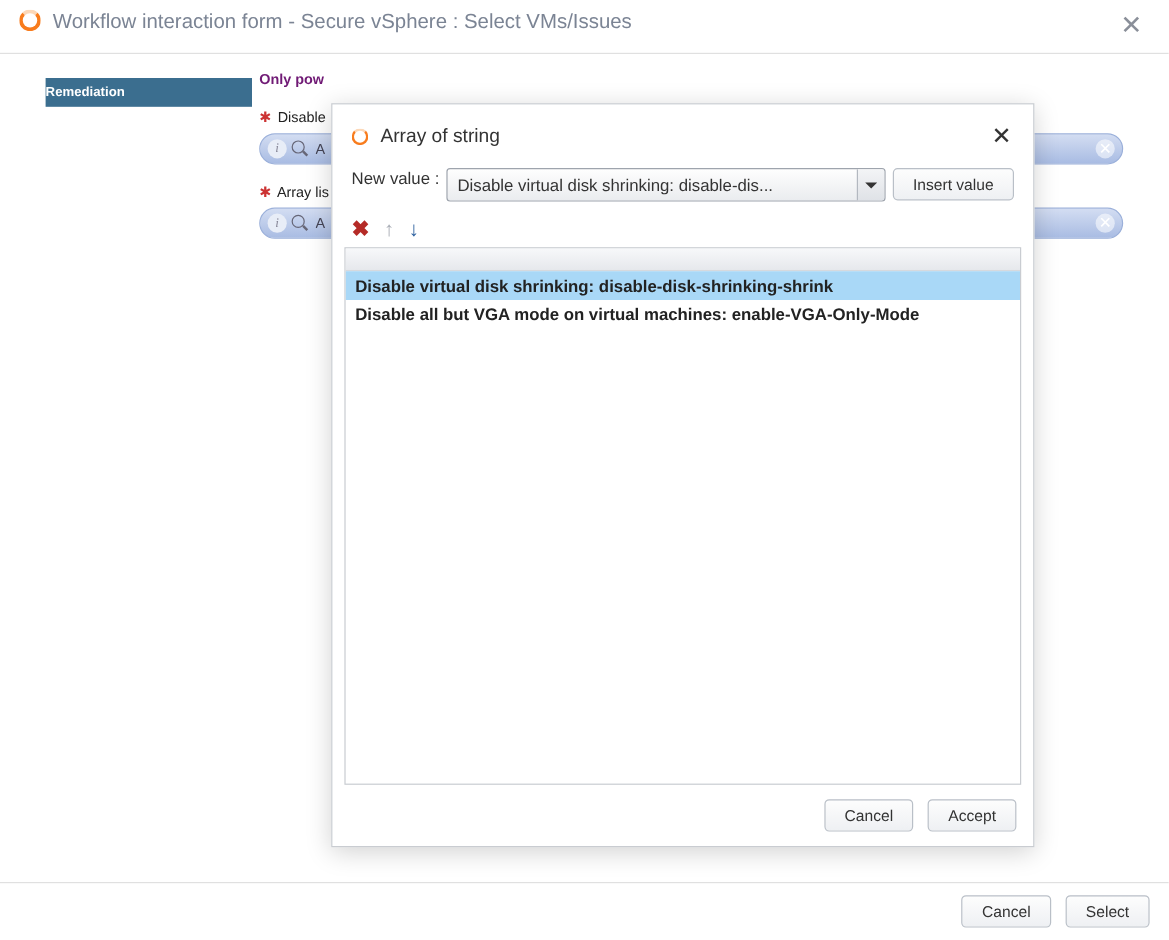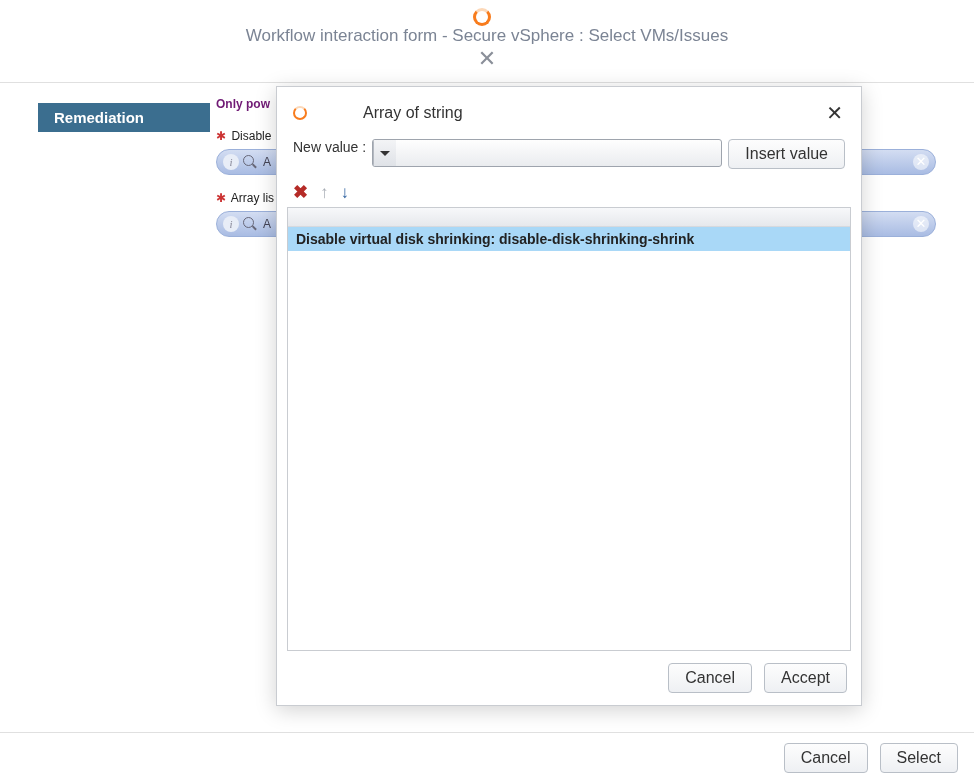--- a/index.html
+++ b/index.html
@@ -15,26 +15,25 @@
   }
   .window {
     position: relative;
     width: 974px;
     height: 783px;
     box-sizing: border-box;
   }
   
   .titlebar {
     display: flex;
-    align-items: center;
+    align-items: flex-start;
     padding: 8px 16px 10px 16px;
     border-bottom: 1px solid #e0e0e0;
     color: #7b8494;
     font-size: 17px;
-    flex-direction: column;
   }
   .titlebar .spacer { flex: 1; }
   .title-close {
     font-size: 22px;
     color: #8a8f99;
     cursor: pointer;
     padding: 0 6px;
   }
   .orc-logo {
     width: 18px; height: 18px;
@@ -60,22 +59,22 @@
   }
   .sidebar {
     width: 210px;
     padding-top: 20px;
     box-sizing: border-box;
   }
   .sidebar-item {
     background: #3b6e8f;
     color: #fff;
     font-weight: bold;
-    font-size: 15px;
-    padding: 6px 16px;
+    font-size: 11px;
+    padding: 6px 0;
     margin-left: 38px;
   }
   .content {
     flex: 1;
     padding: 14px 10px 0 6px;
     position: relative;
   }
   .note {
     font-size: 12px;
     font-weight: bold;
@@ -158,21 +157,21 @@
     display: flex;
     justify-content: flex-end;
     gap: 12px;
     background: #fff;
   }
   .btn {
     background: linear-gradient(#fdfdfd, #eef0f3);
     border: 1px solid #b9bfc7;
     border-radius: 4px;
     padding: 5px 16px;
-    font-size: 16px;
+    font-size: 13px;
     color: #333;
     cursor: pointer;
   }
 
   
   .modal {
     position: absolute;
     left: 276px;
     top: 86px;
     width: 586px;
@@ -183,21 +182,20 @@
     display: flex;
     flex-direction: column;
     box-sizing: border-box;
   }
   .modal-header {
     display: flex;
     align-items: center;
     padding: 14px 16px 10px 16px;
     font-size: 16px;
     color: #333;
-    gap: 46px;
   }
   .modal-header .spacer { flex: 1; }
   .modal-close {
     font-size: 20px;
     color: #333;
     cursor: pointer;
     padding: 0 2px;
   }
   .modal-row {
     display: flex;
@@ -348,37 +346,39 @@
     <div class="modal-header">
       <span class="orc-logo-sm"></span>
       <span>Array of string</span>
       <span class="spacer"></span>
       <span class="modal-close">✕</span>
     </div>
 
     <div class="modal-row">
       <span>New value :</span>
       <div class="combo">
+        <span class="combo-text">Disable virtual disk shrinking: disable-dis...</span>
         <span class="combo-btn">
           <span class="tri-down"></span>
         </span>
       </div>
       <button class="btn">Insert value</button>
     </div>
 
     <div class="toolbar">
       <span class="tb-x">✖</span>
       <span class="tb-arrow tb-up">↑</span>
       <span class="tb-arrow tb-down">↓</span>
     </div>
 
     <div class="listbox">
       <div class="listhead"></div>
       <div id="listbox-items">
           <div class="list-item selected">Disable virtual disk shrinking: disable-disk-shrinking-shrink</div>
+          <div class="list-item">Disable all but VGA mode on virtual machines: enable-VGA-Only-Mode</div>
         </div>
     </div>
 
     <div class="modal-footer">
       <button class="btn">Cancel</button>
       <button class="btn">Accept</button>
     </div>
   </div>
 
 </div>

